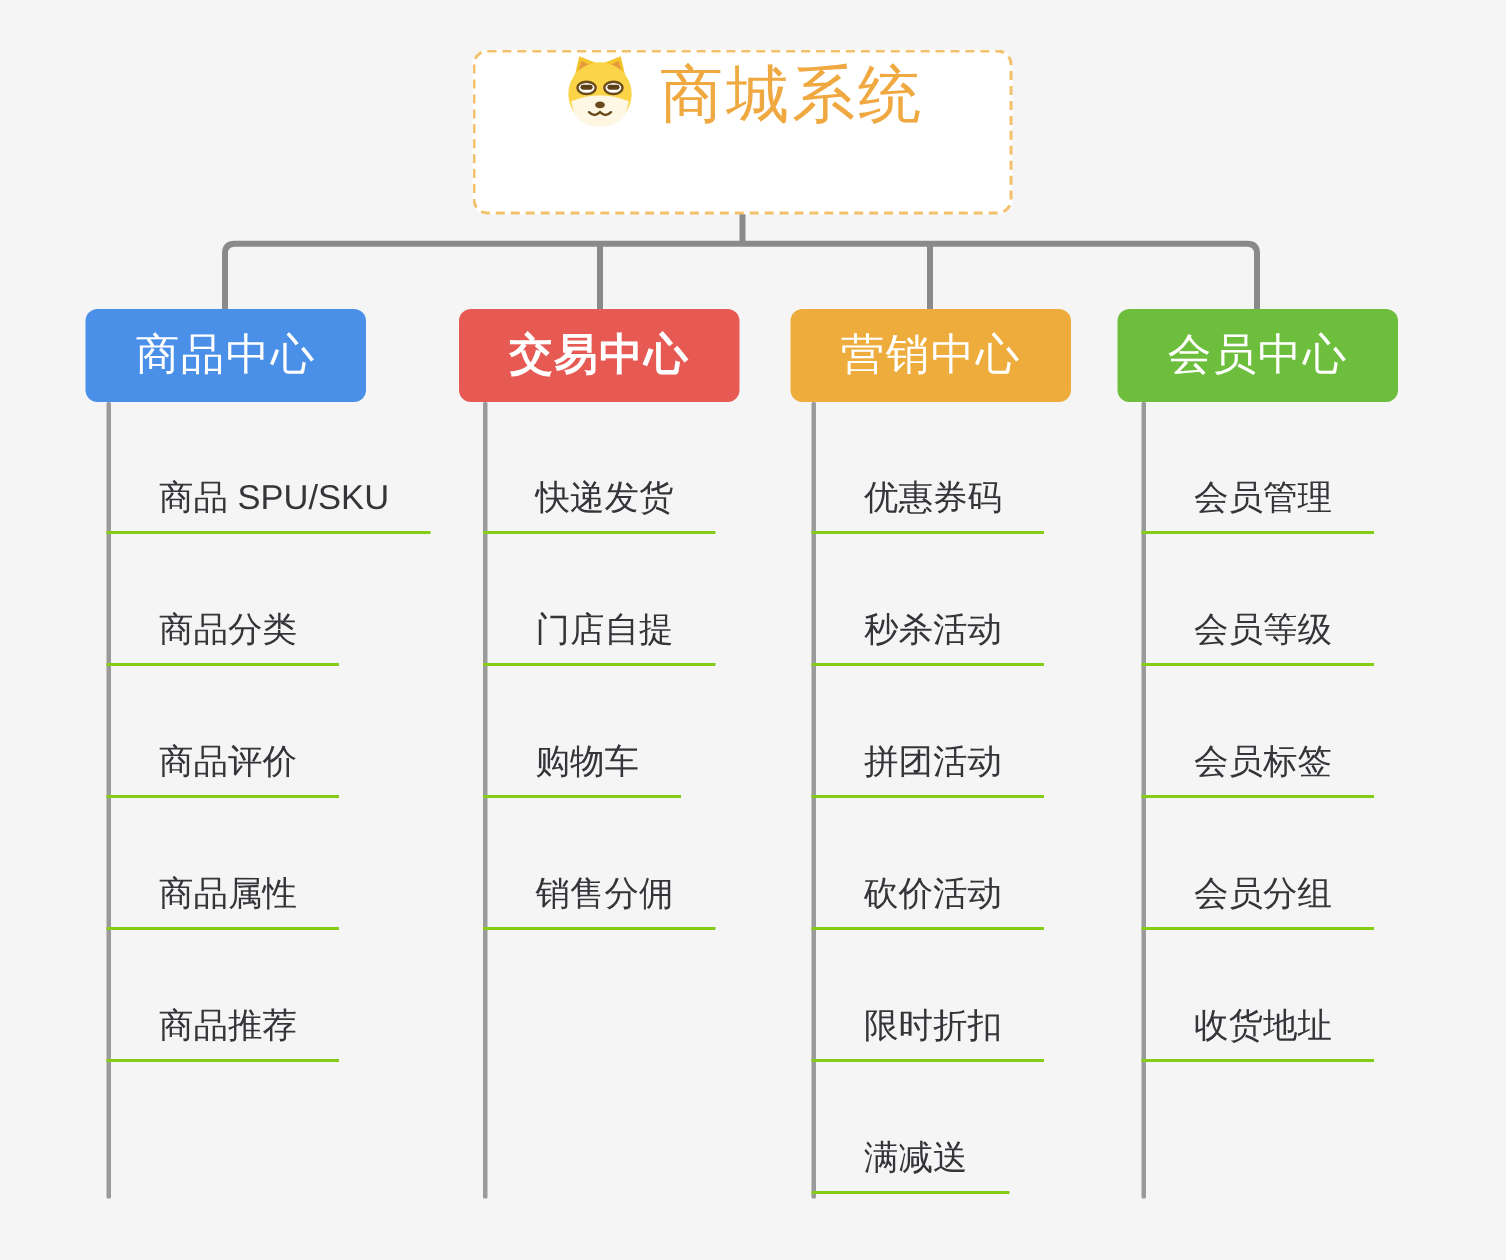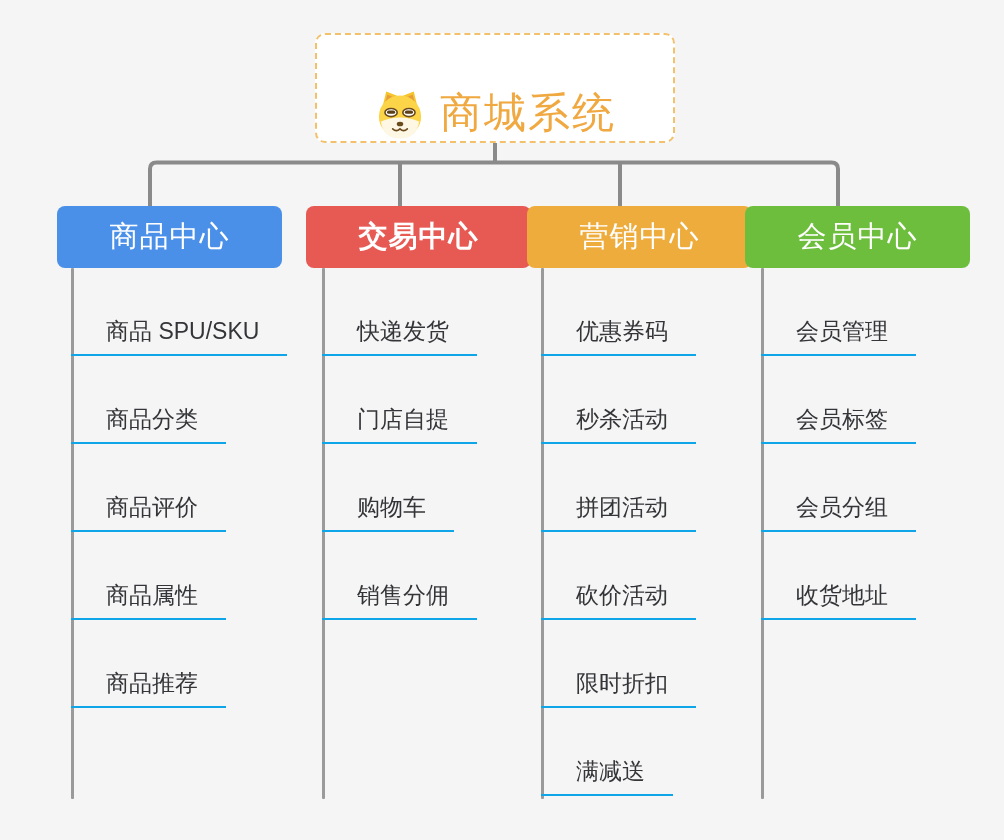--- a/index.html
+++ b/index.html
@@ -11,29 +11,29 @@
   .canvas{position:relative;width:1004px;height:840px;background:#f5f5f6;}
 
   
   .connectors{position:absolute;left:0;top:0;width:1004px;height:840px;pointer-events:none;}
   .connectors path{fill:none;stroke-width:4;}
 
   
   .root-node{
     position:absolute;left:315px;top:33px;width:360px;height:110px;
     background:#ffffff;border:2px dashed #f3c06b;border-radius:10px;
-    box-sizing:border-box;display:flex;align-items:flex-end;justify-content:center;gap:14px;
+    box-sizing:border-box;display:flex;align-items:flex-start;justify-content:center;gap:14px;
     cursor:pointer;
   }
   .root-node .doge{width:52px;height:52px;flex:0 0 auto;}
   .root-title{font-size:42px;font-weight:400;letter-spacing:2px;}
 
   
   .branch-node{
-    position:absolute;top:206px;width:225px;height:62px;border-radius:8px;
+    position:absolute;top:206px;width:187px;height:62px;border-radius:8px;
     display:flex;align-items:center;justify-content:center;
     color:#ffffff;font-size:29px;letter-spacing:1px;cursor:pointer;
   }
   .branch-0{left:57px;}
   .branch-1{left:306px;}
   .branch-2{left:527px;}
   .branch-3{left:745px;}
 
   
   .leaf-col{position:absolute;top:268px;width:max-content;}
@@ -41,21 +41,21 @@
   .col-1{left:322px;}
   .col-2{left:541px;}
   .col-3{left:761px;}
   .col-line{
     position:absolute;left:0;top:0;width:3px;height:531px;border-radius:1px;
   }
   .leaf{
     position:relative;display:flex;align-items:flex-end;
     width:max-content;height:88px;box-sizing:border-box;
     padding:0 28px 7px 35px;
-    border-bottom:2px solid #0ea5e9;
+    border-bottom:2px solid #84cc16;
     font-size:23px;color:#343538;cursor:pointer;
   }
   .leaf:first-of-type{height:89px;}
   .leaf span{white-space:nowrap;}
 </style>
 </head>
 <body>
 
 <div class="canvas">
 
@@ -153,20 +153,23 @@
         <span>满减送</span>
       </div>
   </div>
 
   <div class="leaf-col col-3">
     <div class="col-line" style="background: rgb(154, 154, 154);"></div>
     <div class="leaf">
         <span>会员管理</span>
       </div>
     <div class="leaf">
+        <span>会员等级</span>
+      </div>
+    <div class="leaf">
         <span>会员标签</span>
       </div>
     <div class="leaf">
         <span>会员分组</span>
       </div>
     <div class="leaf">
         <span>收货地址</span>
       </div>
   </div>
 

